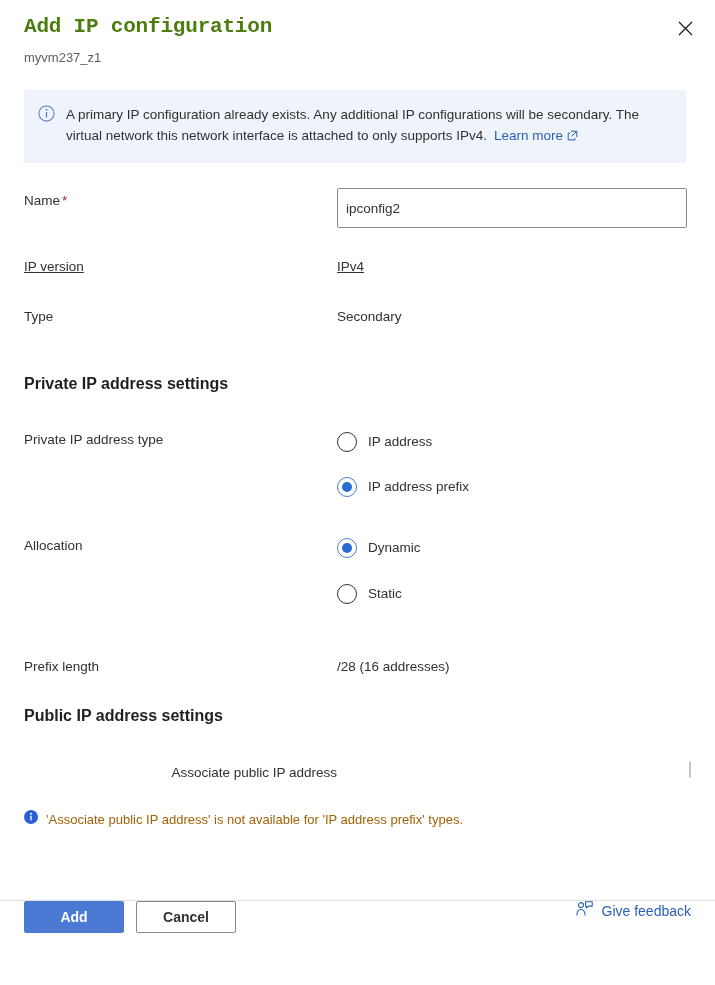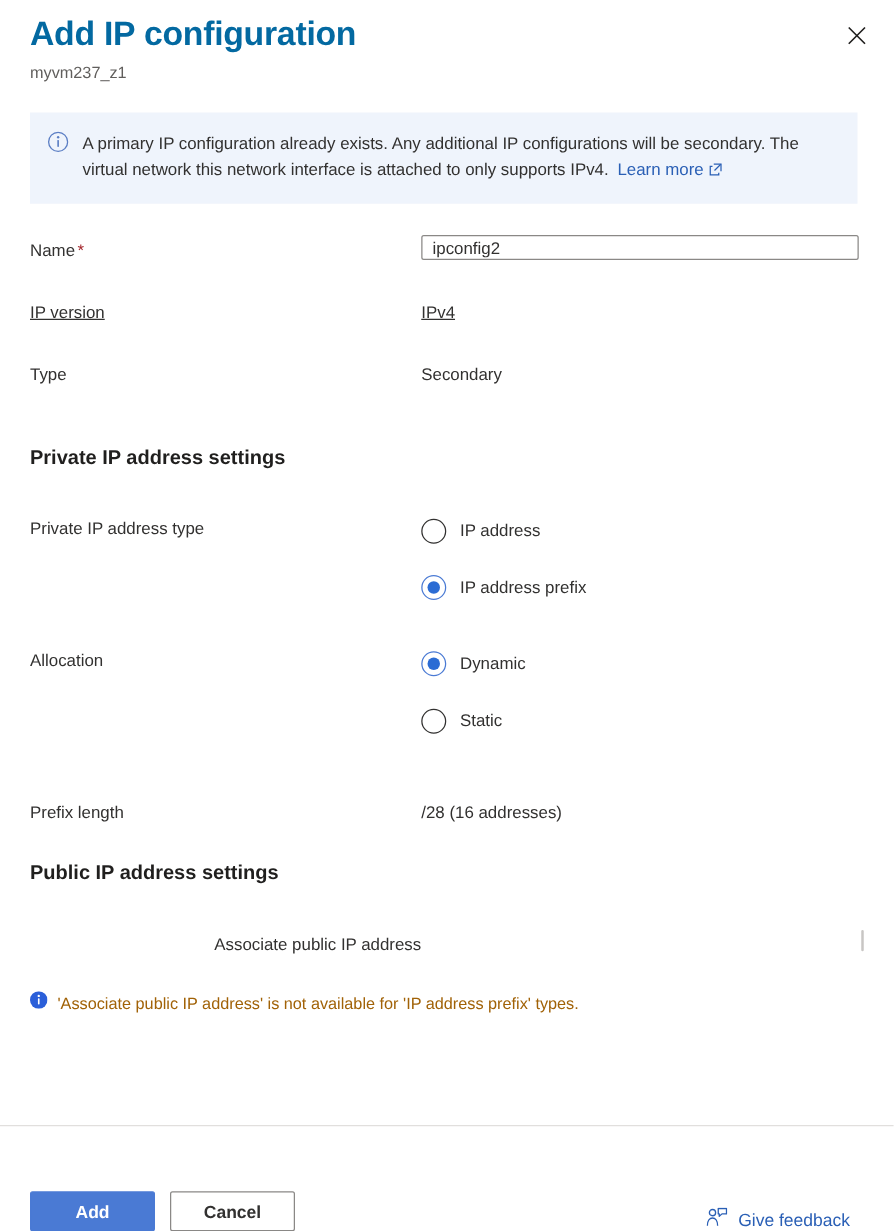--- a/index.html
+++ b/index.html
@@ -15,26 +15,27 @@
     overflow: hidden;
     position: relative;
   }
 
   
   .header {
     position: relative;
     padding: 10px 24px 0 24px;
   }
   .title {
-    font-size: 27px;
+    font-size: 21px;
     font-weight: bold;
-    color: #0369a1;
+    color: #4d7c0f;
     letter-spacing: -0.2px;
     line-height: 34px;
     margin: 0;
+    font-family: Liberation Mono, monospace;
   }
   .subtitle {
     font-size: 13px;
     color: #605e5c;
     line-height: 18px;
     margin: 5px 0 0 0;
   }
   .close-btn {
     position: absolute;
     top: 12px;
@@ -107,21 +108,21 @@
     font-size: 13.5px;
     line-height: 20px;
     color: #323130;
   }
   .row-static {
     padding-top: 3px;
   }
 
   .text-input {
     width: 350px;
-    height: 20px;
+    height: 40px;
     box-sizing: border-box;
     border: 1px solid #8a8886;
     border-radius: 2px;
     padding: 0 8px;
     font-family: "Liberation Sans", sans-serif;
     font-size: 13.5px;
     color: #323130;
     background: #ffffff;
     outline: none;
   }
@@ -203,25 +204,25 @@
   .divider {
     position: absolute;
     left: 0;
     right: 0;
     height: 1px;
     background: #e1dfdd;
   }
   .footer {
     position: absolute;
     left: 0;
-    right: 11px;
+    right: 0;
     bottom: 0;
     height: 84px;
     display: flex;
-    align-items: flex-end;
+    align-items: flex-start;
     padding: 0 24px;
     box-sizing: border-box;
   }
   .btn {
     height: 32px;
     min-width: 100px;
     font-family: "Liberation Sans", sans-serif;
     font-size: 14px;
     border-radius: 2px;
     cursor: pointer;

